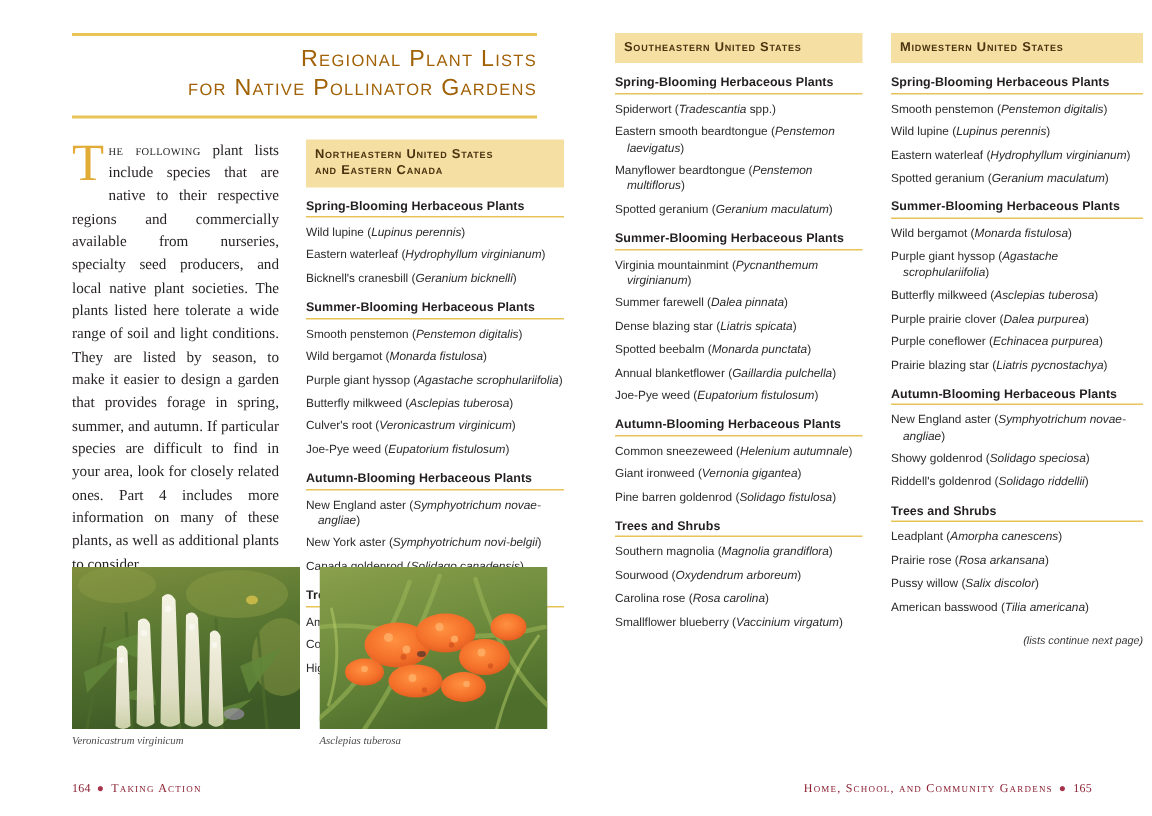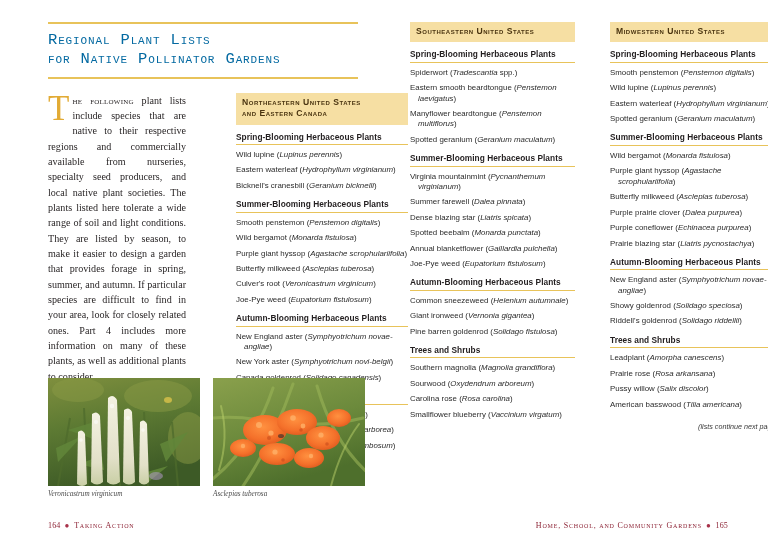--- a/index.html
+++ b/index.html
@@ -31,37 +31,37 @@
   .page-right { width: 384px; padding: 22px 48px 0 26px; }
 
   
   .title-block {
     border-top: 2px solid #e8c35a;
     border-bottom: 2px solid #e8c35a;
     padding: 7px 0 8px 0;
     margin-bottom: 14px;
   }
   .title-line {
-    font-family: Liberation Mono, monospace;
+    font-family: Liberation Sans, sans-serif;
     font-variant: small-caps;
-    text-align: left;
+    text-align: right;
     letter-spacing: 0.055em;
-    color: #0369a1;
+    color: #a16207;
     line-height: 1.22;
   }
   .title-line-1 { font-size: 15.5px; }
   .title-line-2 { font-size: 15.5px; }
 
   
   .left-cols {
     display: flex;
     gap: 18px;
   }
   .intro-col { width: 138px; flex: none; }
-  .ne-col    { width: 172px; flex: none; margin-left: 32px; }
+  .ne-col    { width: 172px; flex: none; }
 
   .intro {
     font-family: "Liberation Serif", serif;
     font-size: 10.1px;
     line-height: 1.52;
     text-align: justify;
     color: #231f20;
     hyphens: none;
   }
   .intro .dropcap {
@@ -168,21 +168,21 @@
     color: #8c2234;
   }
   .footer-left  { left: 48px; }
   .footer-right { right: 40px; }
   .footer .folio { font-variant: normal; letter-spacing: 0.02em; text-align: right; }
   .footer .dot { color: #a8324a; padding: 0 4px; font-size: 8px; }
 
   
   .right-cols {
     display: flex;
-    gap: 35px;
+    gap: 19px;
   }
   .se-col { width: 165px; flex: none; }
   .mw-col { width: 168px; flex: none; }
 </style>
 </head>
 <body>
 
 <div class="spread">
 
   <div class="page page-left">

